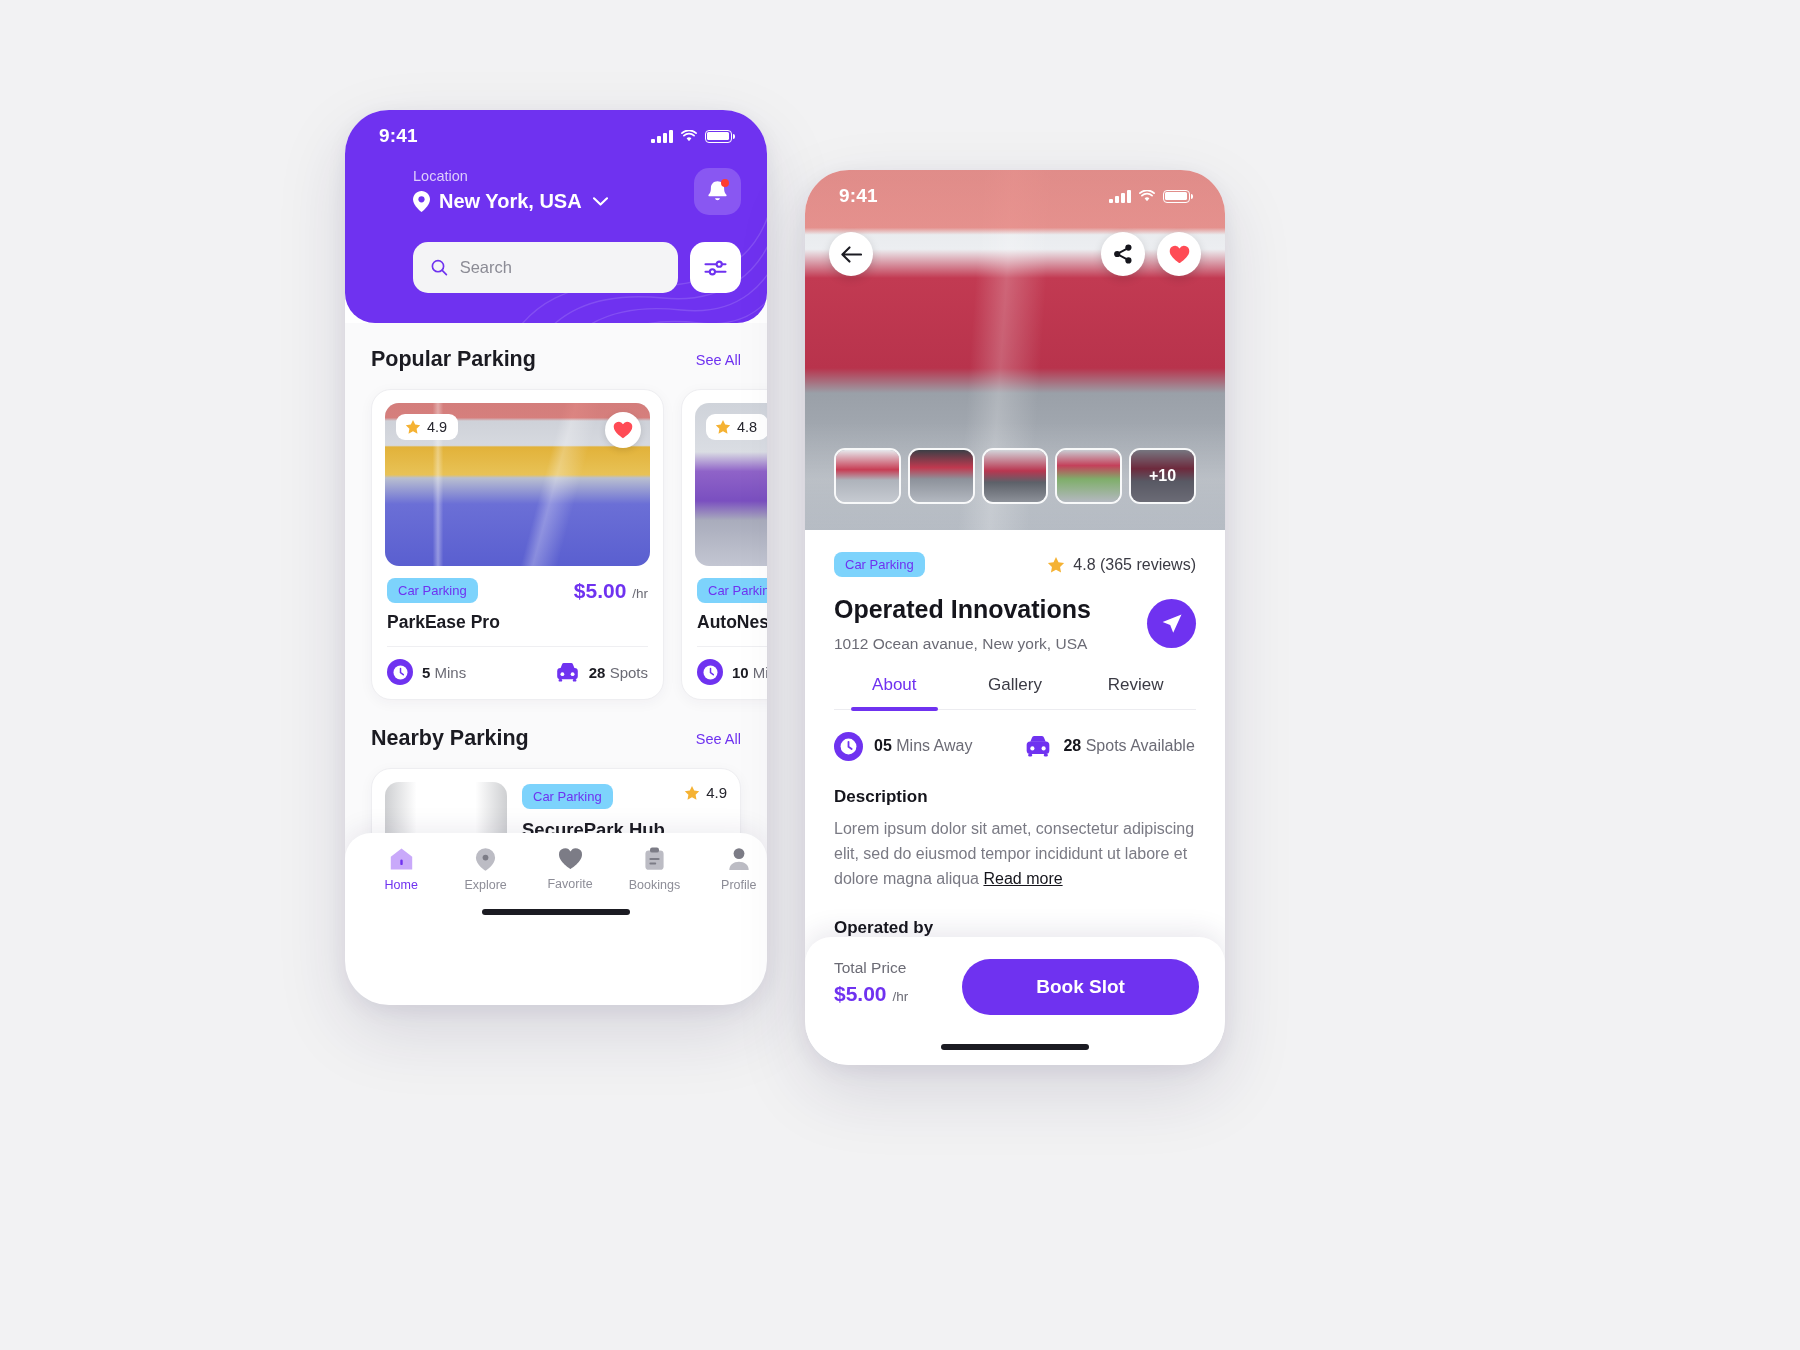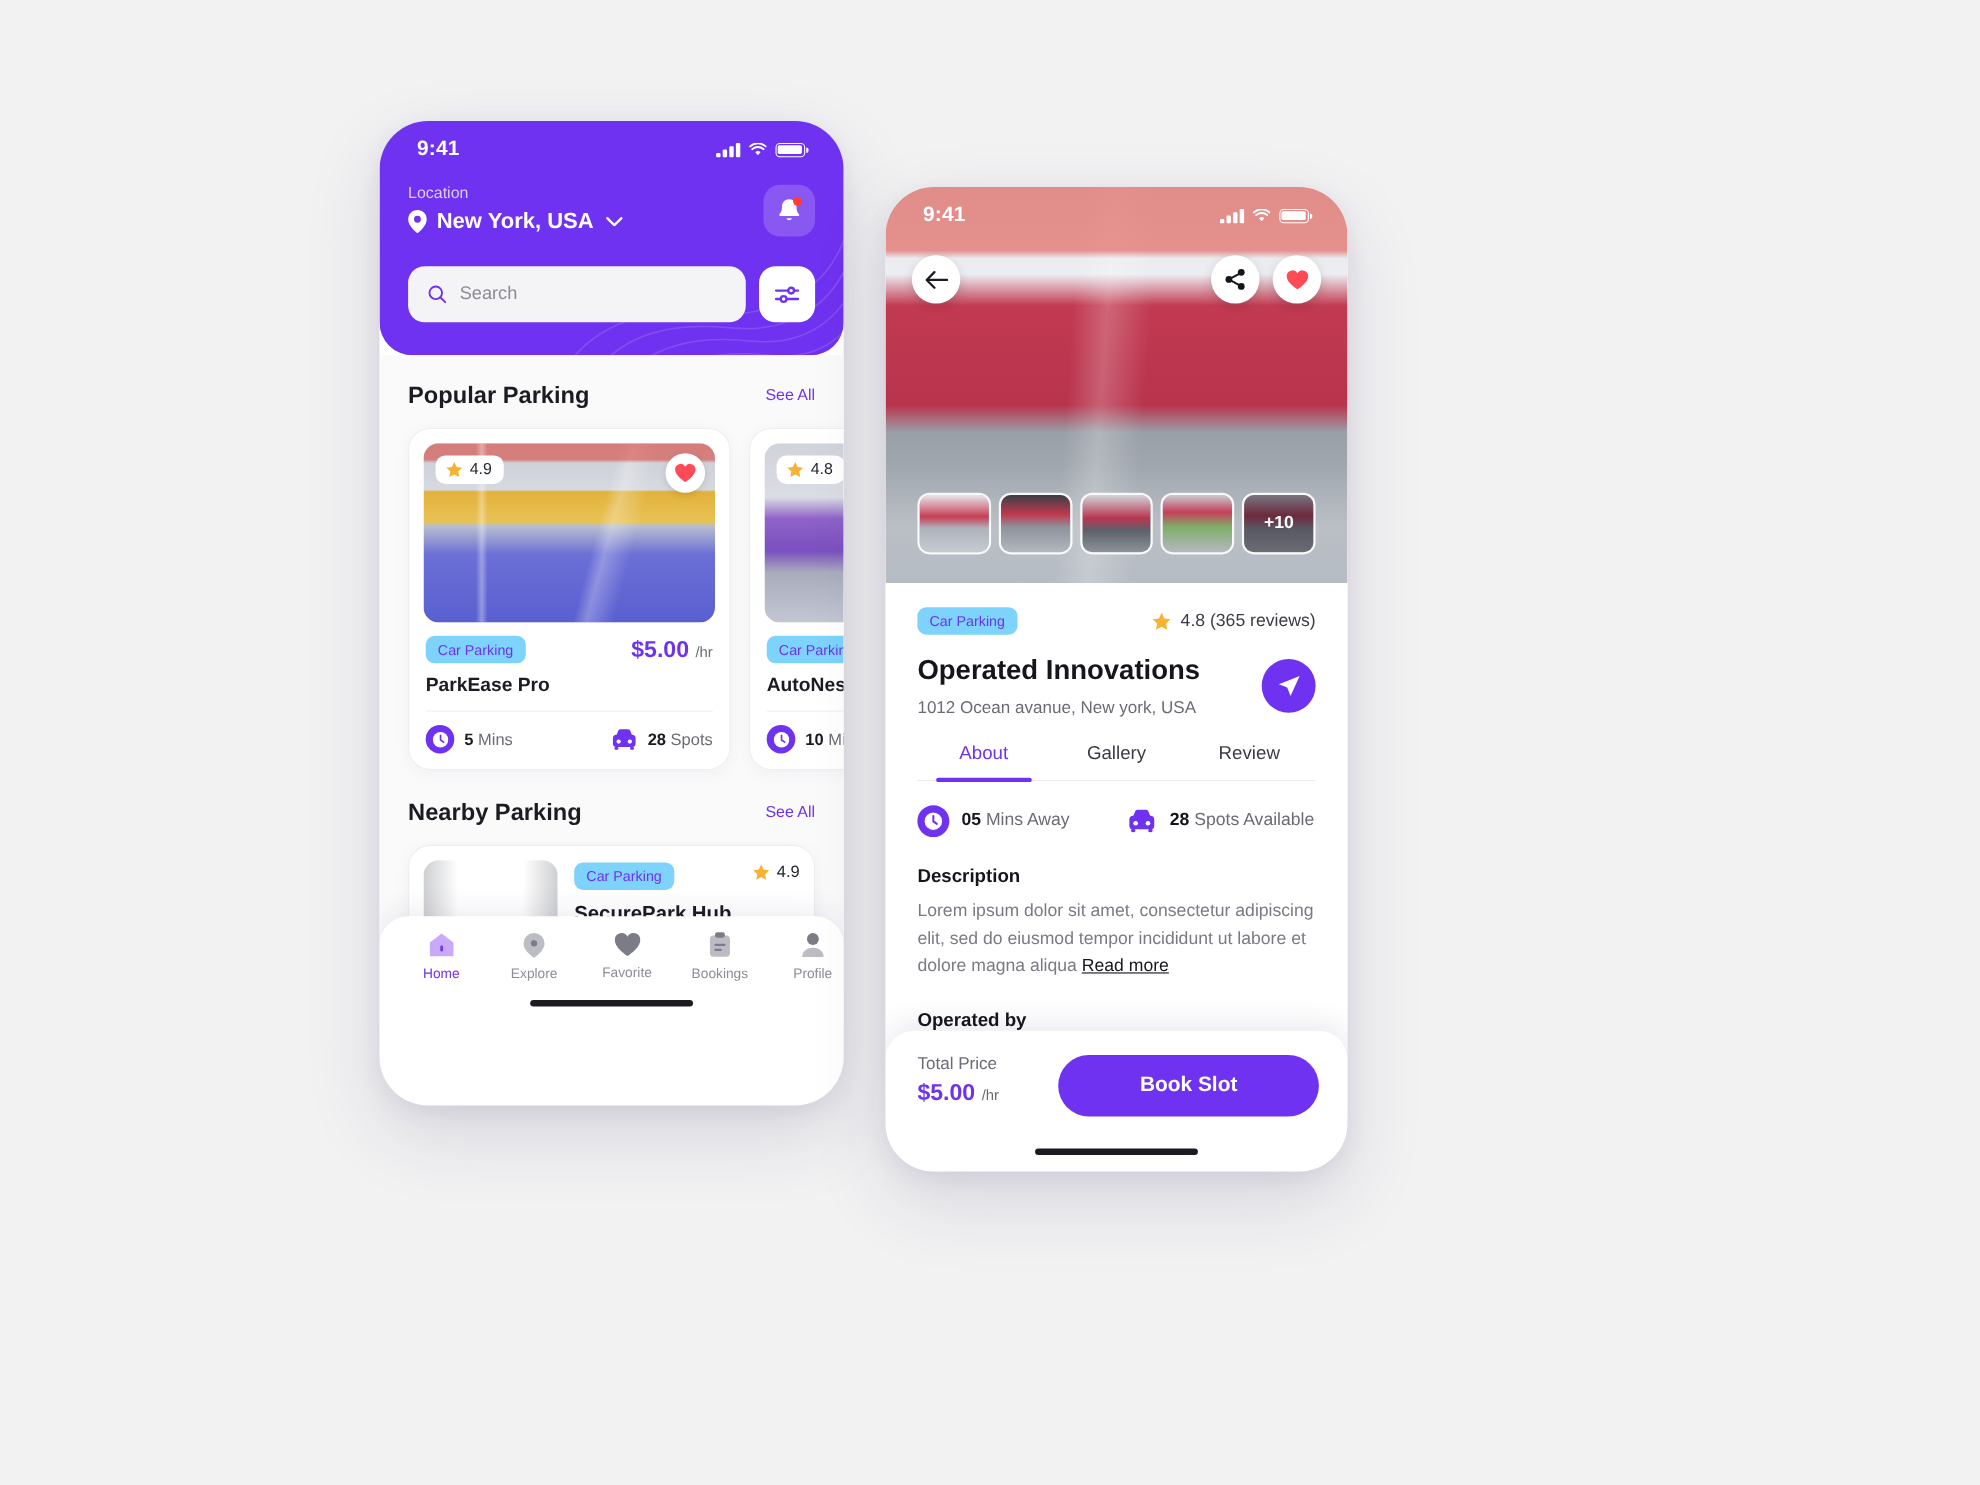--- a/index.html
+++ b/index.html
@@ -39,21 +39,21 @@
   .batt-tip { width: 2px; height: 5px; background: currentColor; border-radius: 0 2px 2px 0; margin-left: 1.5px; }
   .wifi { width: 16px; height: 12px; }
 
   
   .hdr {
     background: #6f32f0; color: #fff;
     border-radius: 0 0 30px 30px;
     padding-bottom: 26px; position: relative; overflow: hidden;
   }
   .hdr .deco { position: absolute; inset: 0; opacity: .25; }
-  .hdr-inner { position: relative; padding: 6px 26px 4px 26px; }
+  .hdr-inner { position: relative; padding: 6px 26px 4px 26px; margin-left: 42px; }
   .loc-row { display: flex; align-items: flex-start; justify-content: space-between; }
   .loc-label { font-size: 14.5px; color: #ddcdfb; margin-bottom: 6px; }
   .loc-city { display: flex; align-items: center; gap: 9px; font-size: 20px; font-weight: bold; }
   .pin { width: 17px; height: 21px; flex: 0 0 auto; }
   .chev { width: 15px; height: 9px; margin-left: 2px; }
   .bell-btn {
     width: 47px; height: 47px; border-radius: 15px;
     background: rgba(255,255,255,.18);
     display: flex; align-items: center; justify-content: center;
     position: relative; flex: 0 0 auto;

